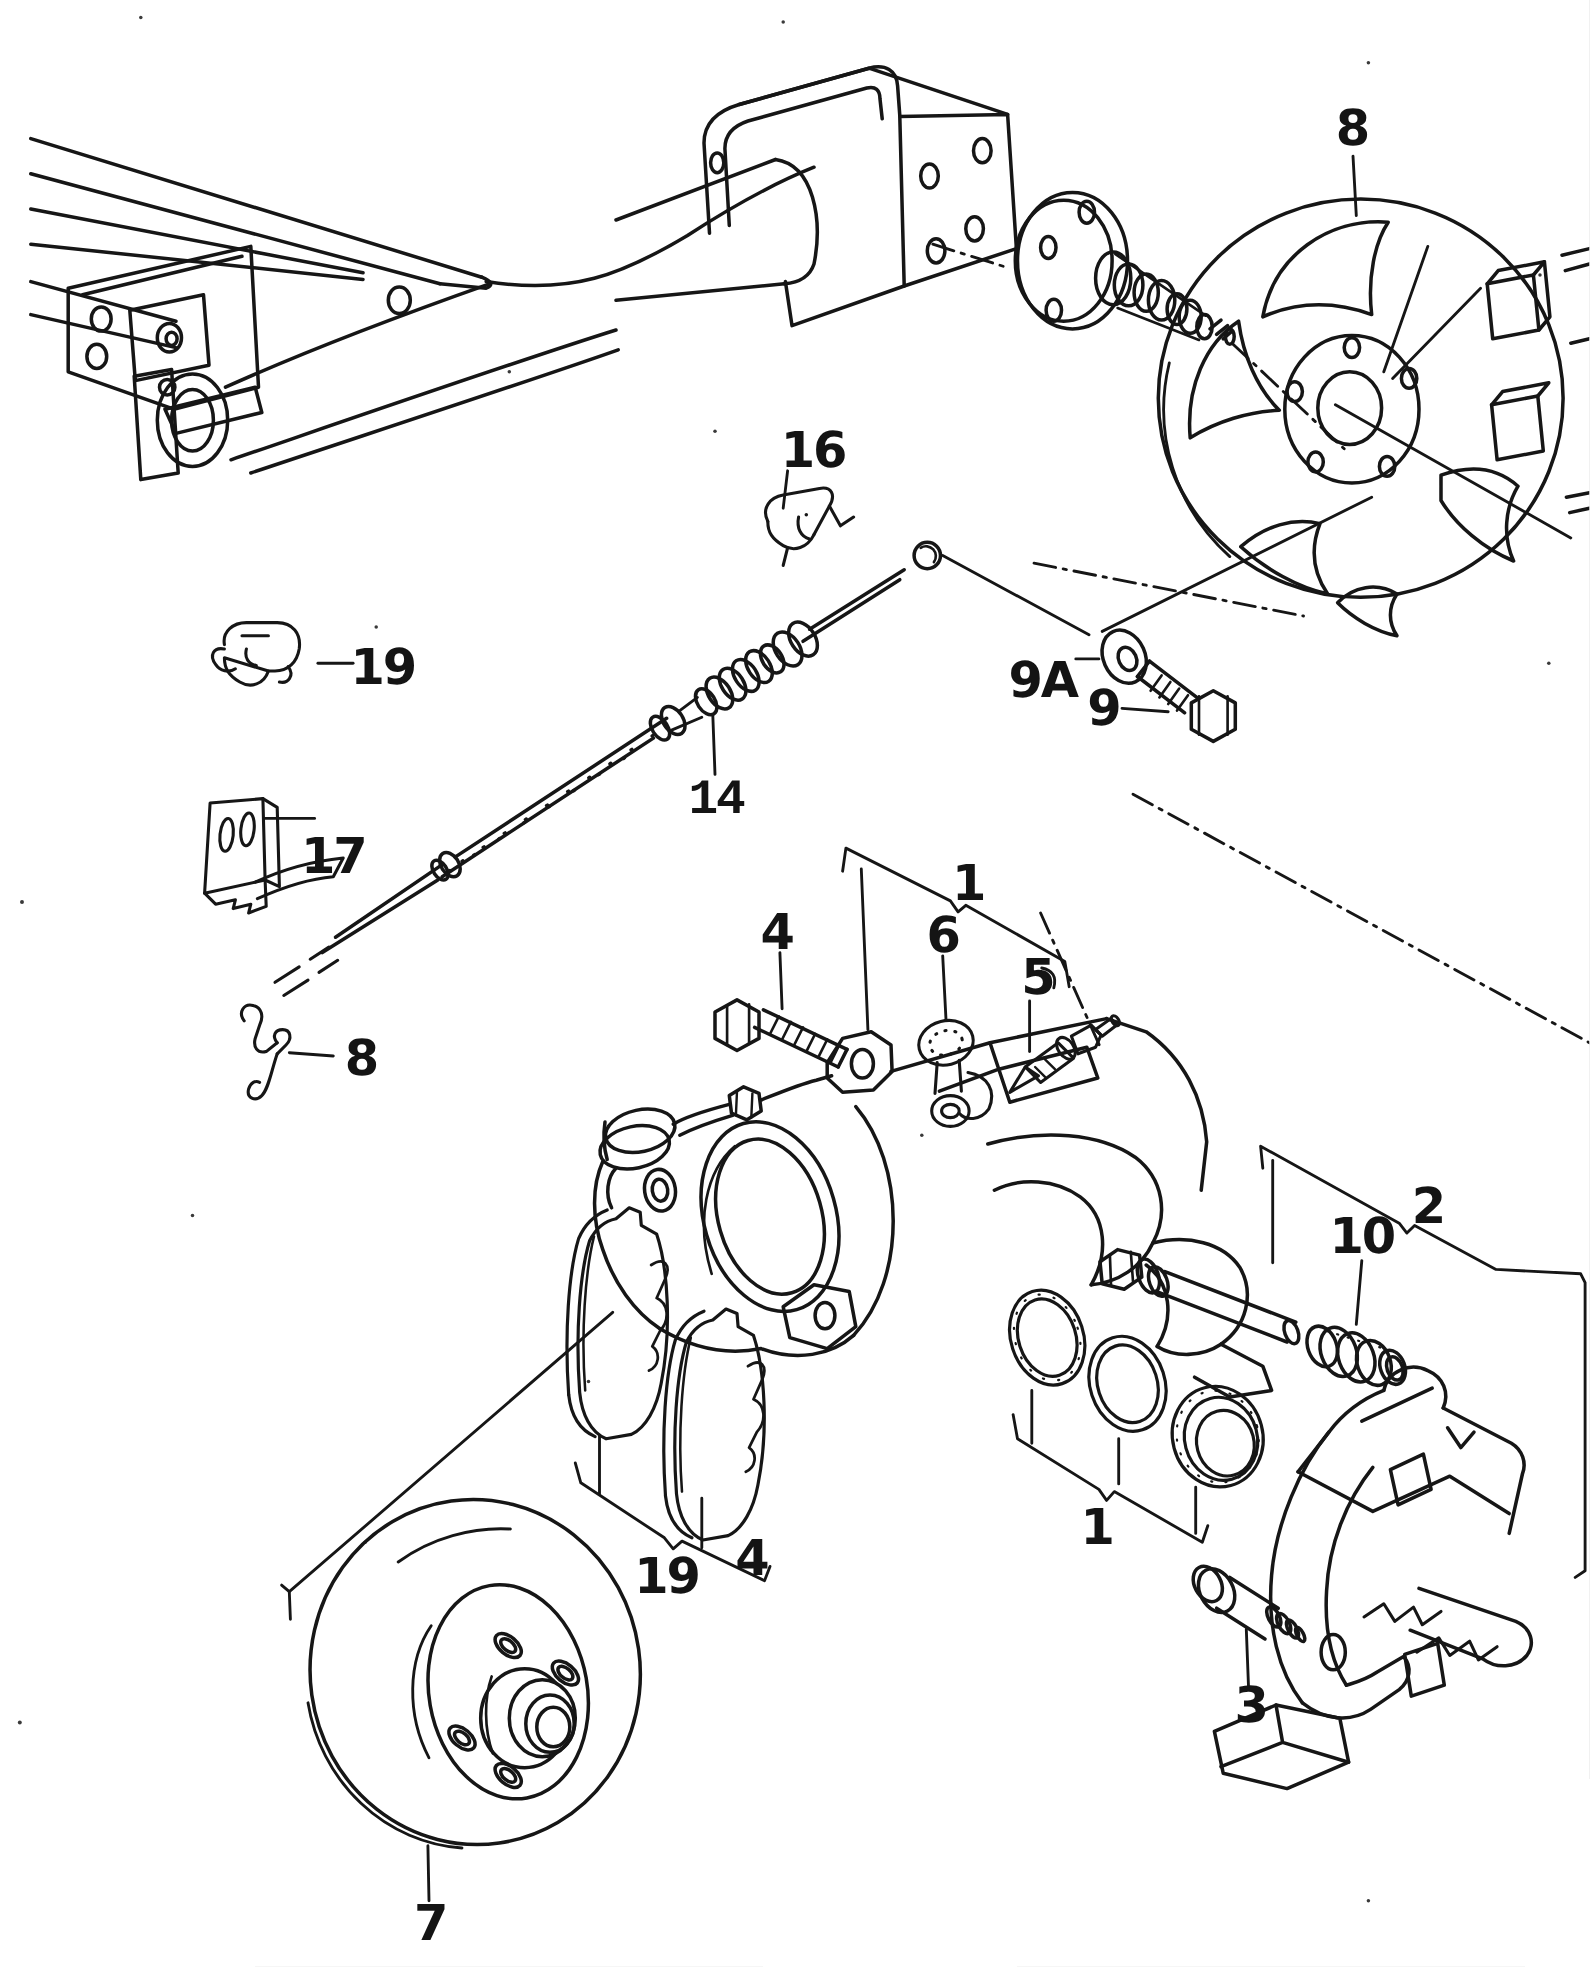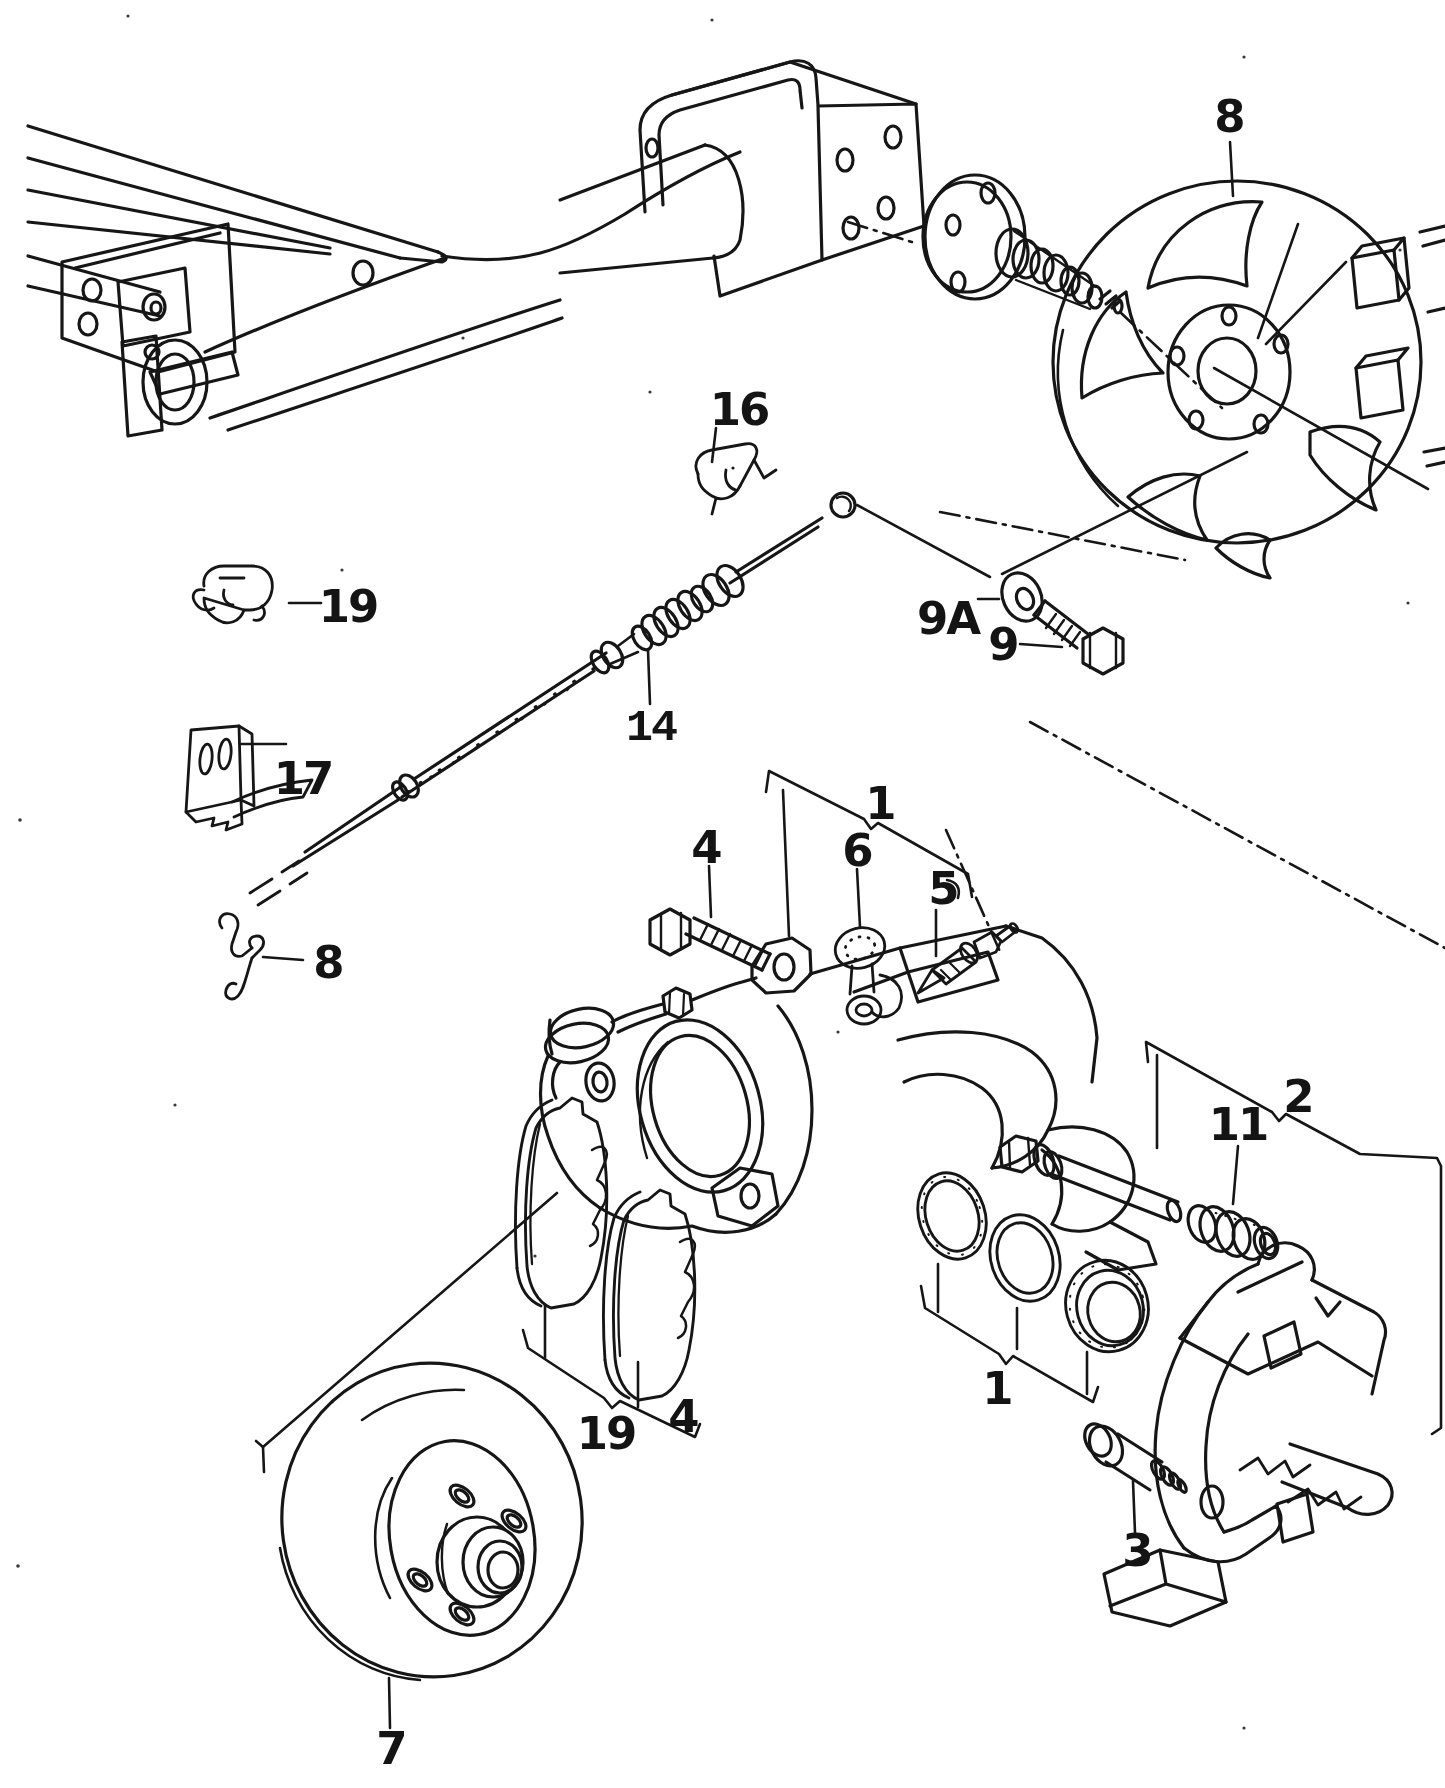--- a/index.html
+++ b/index.html
@@ -439,21 +439,21 @@
       <div class="callout" style="left: 948px; top: 601px; margin-top: 17px;">9A</div>
       <div class="callout" style="left: 1003px; top: 644px;">9</div>
       <div class="callout" style="left: 651px; top: 728px; font-family: Liberation Mono, monospace;">14</div>
       <div class="callout" style="left: 303px; top: 746px; margin-top: 32px;">17</div>
       <div class="callout" style="left: 880px; top: 803px;">1</div>
       <div class="callout" style="left: 706px; top: 847px;">4</div>
       <div class="callout" style="left: 857px; top: 850px;">6</div>
       <div class="callout" style="left: 943px; top: 888px;">5</div>
       <div class="callout" style="left: 328px; top: 962px;">8</div>
       <div class="callout" style="left: 1298px; top: 1096px;">2</div>
-      <div class="callout" style="left: 1238px; top: 1124px;">11</div>
+      <div class="callout" style="left: 1238px; top: 1124px;">10</div>
       <div class="callout" style="left: 997px; top: 1388px;">1</div>
       <div class="callout" style="left: 606px; top: 1433px;">19</div>
       <div class="callout" style="left: 683px; top: 1416px;">4</div>
       <div class="callout" style="left: 1137px; top: 1550px;">3</div>
       <div class="callout" style="left: 391px; top: 1748px;">7</div>
     </div>
 
 </div>
 
 </body></html>

